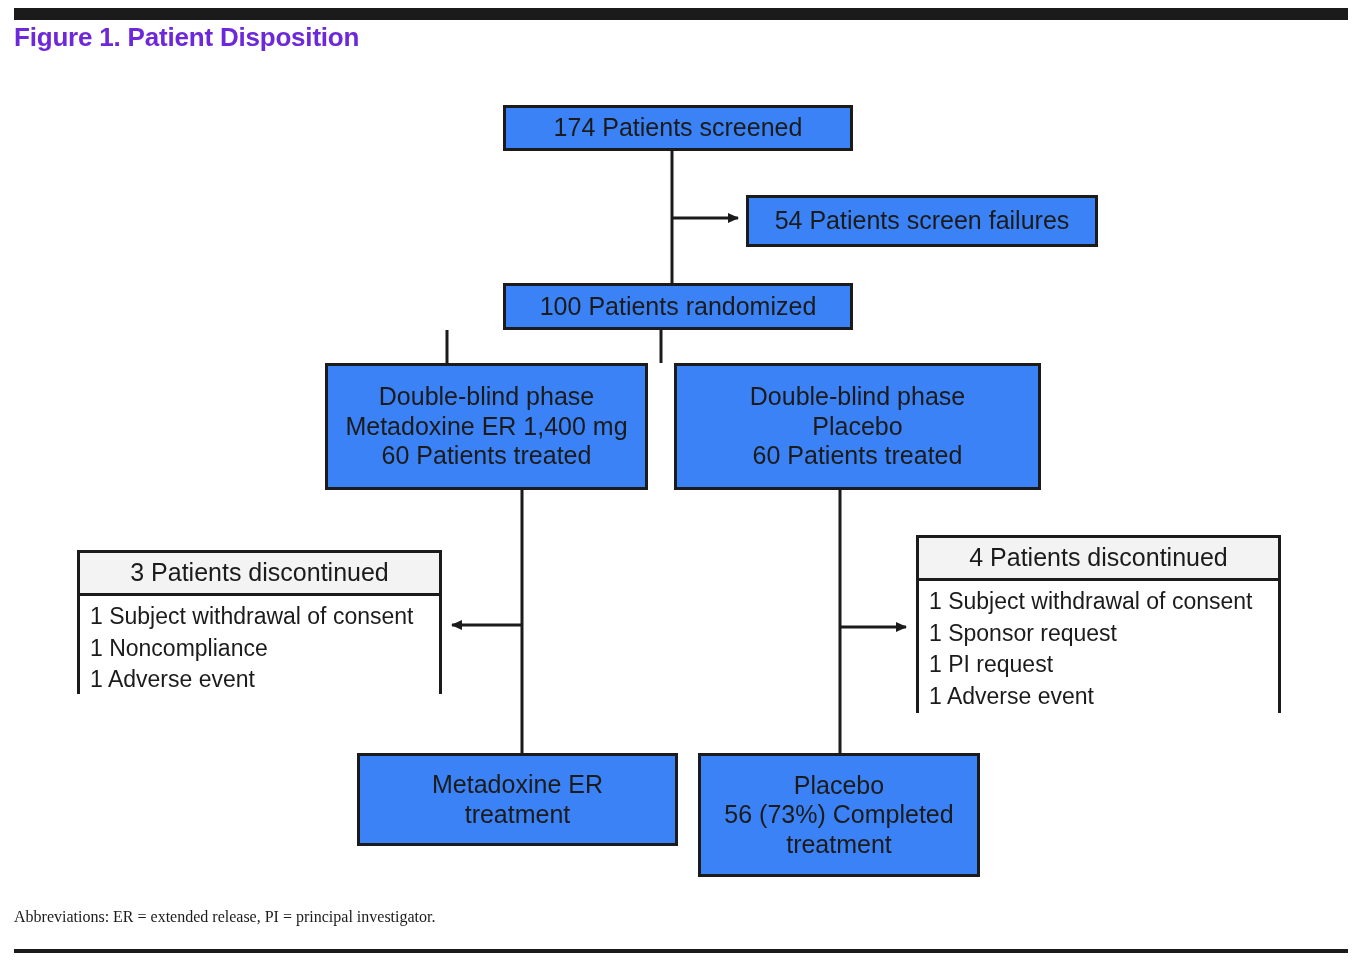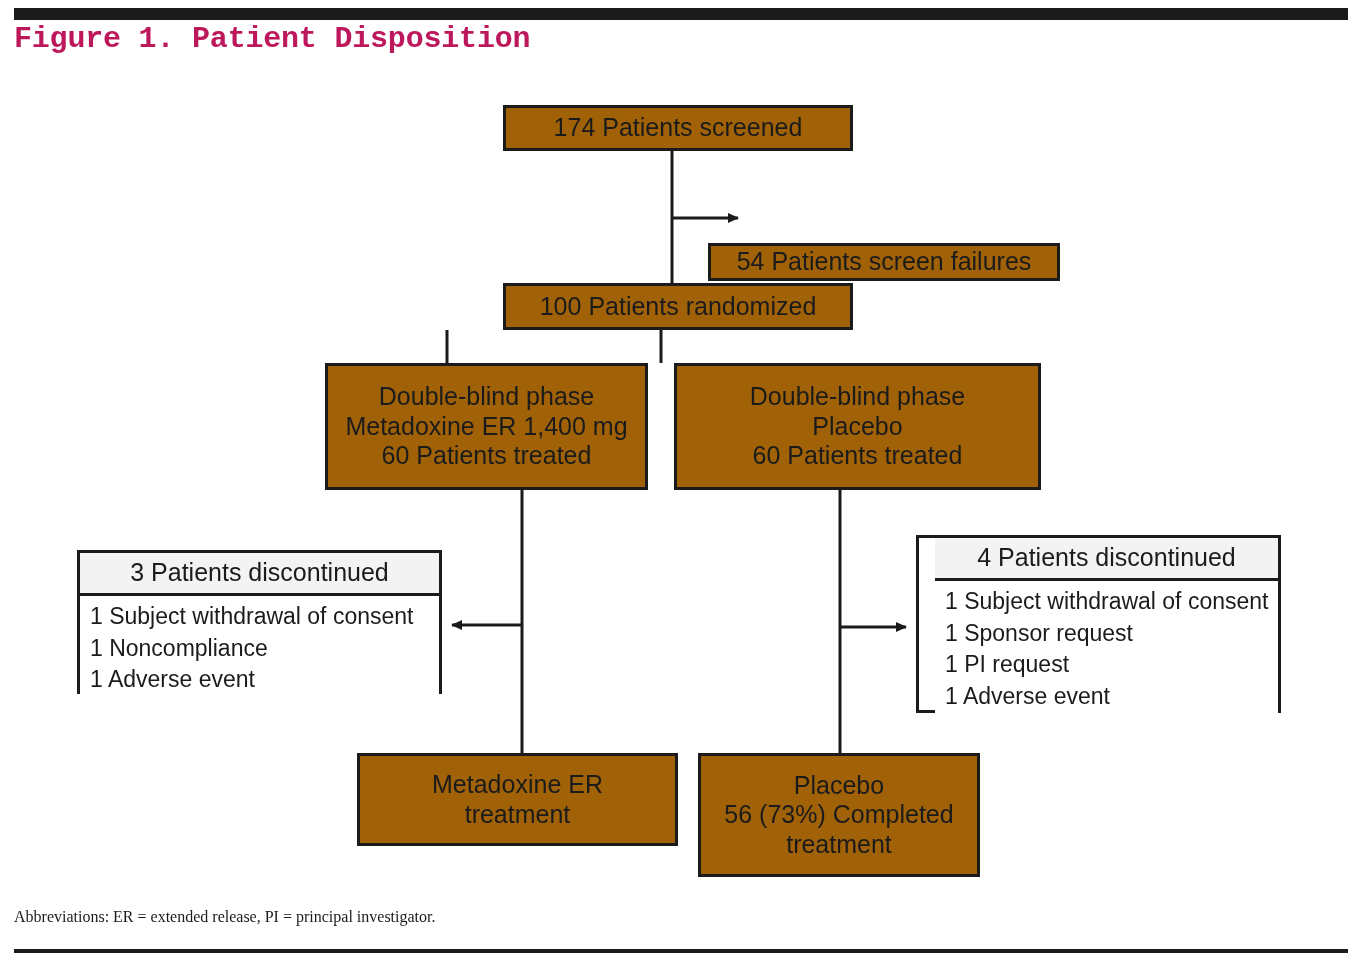--- a/index.html
+++ b/index.html
@@ -32,26 +32,25 @@
     width: 1334px;
     height: 4px;
     background: #1b1b1b;
   }
 
   
   .fig-title {
     position: absolute;
     left: 14px;
     top: 22px;
-    font-size: 30px;
+    font-size: 26px;
     font-weight: bold;
-    color: #be185d;
+    color: #6d28d9;
     letter-spacing: -0.2px;
     white-space: nowrap;
-    font-family: Liberation Mono, monospace;
   }
 
   
   .footnote {
     position: absolute;
     left: 14px;
     top: 908px;
     font-family: "Liberation Serif", serif;
     font-size: 16px;
     color: #1b1b1b;
@@ -65,21 +64,21 @@
     top: 0;
     width: 1360px;
     height: 966px;
     pointer-events: none;
   }
 
   
   .fbox {
     position: absolute;
     box-sizing: border-box;
-    background: #a16207;
+    background: #3b82f6;
     border: 3px solid #1b1b1b;
     display: flex;
     flex-direction: column;
     align-items: center;
     justify-content: center;
     color: #1b1b1b;
     font-size: 25px;
     line-height: 1.18;
     text-align: center;
   }
@@ -145,21 +144,21 @@
 
       <path d="M522,625 L452,625" marker-end="url(#arrL)"></path>
       <path d="M840,627 L906,627" marker-end="url(#arrR)"></path>
     </g>
   </svg>
 
   <div class="fbox" style="left:503px; top:105px; width:350px; height:46px;">
     <span class="ln">174 Patients screened</span>
   </div>
 
-  <div class="fbox" style="left:708px; top:195px; width:352px; height:38px;margin-top:48px;">
+  <div class="fbox" style="left:746px; top:195px; width:352px; height:52px;">
     <span class="ln">54 Patients screen failures</span>
   </div>
 
   <div class="fbox" style="left:503px; top:283px; width:350px; height:47px;">
     <span class="ln">100 Patients randomized</span>
   </div>
 
   <div class="fbox" style="left:325px; top:363px; width:323px; height:127px;">
     <span class="ln">Double-blind phase</span>
     <span class="ln">Metadoxine ER 1,400 mg</span>
@@ -174,21 +173,21 @@
 
   <div class="dbox" style="left:77px; top:550px; width:365px; height:144px;">
     <div class="dbox-head">3 Patients discontinued</div>
     <div class="dbox-body">
       <span class="ln">1 Subject withdrawal of consent</span>
       <span class="ln">1 Noncompliance</span>
       <span class="ln">1 Adverse event</span>
     </div>
   </div>
 
-  <div class="dbox" style="left:916px; top:535px; width:365px; height:178px;padding-left:16px;">
+  <div class="dbox" style="left:916px; top:535px; width:365px; height:178px;">
     <div class="dbox-head">4 Patients discontinued</div>
     <div class="dbox-body">
       <span class="ln">1 Subject withdrawal of consent</span>
       <span class="ln">1 Sponsor request</span>
       <span class="ln">1 PI request</span>
       <span class="ln">1 Adverse event</span>
     </div>
   </div>
 
   <div class="fbox" style="left:357px; top:753px; width:321px; height:93px;">

